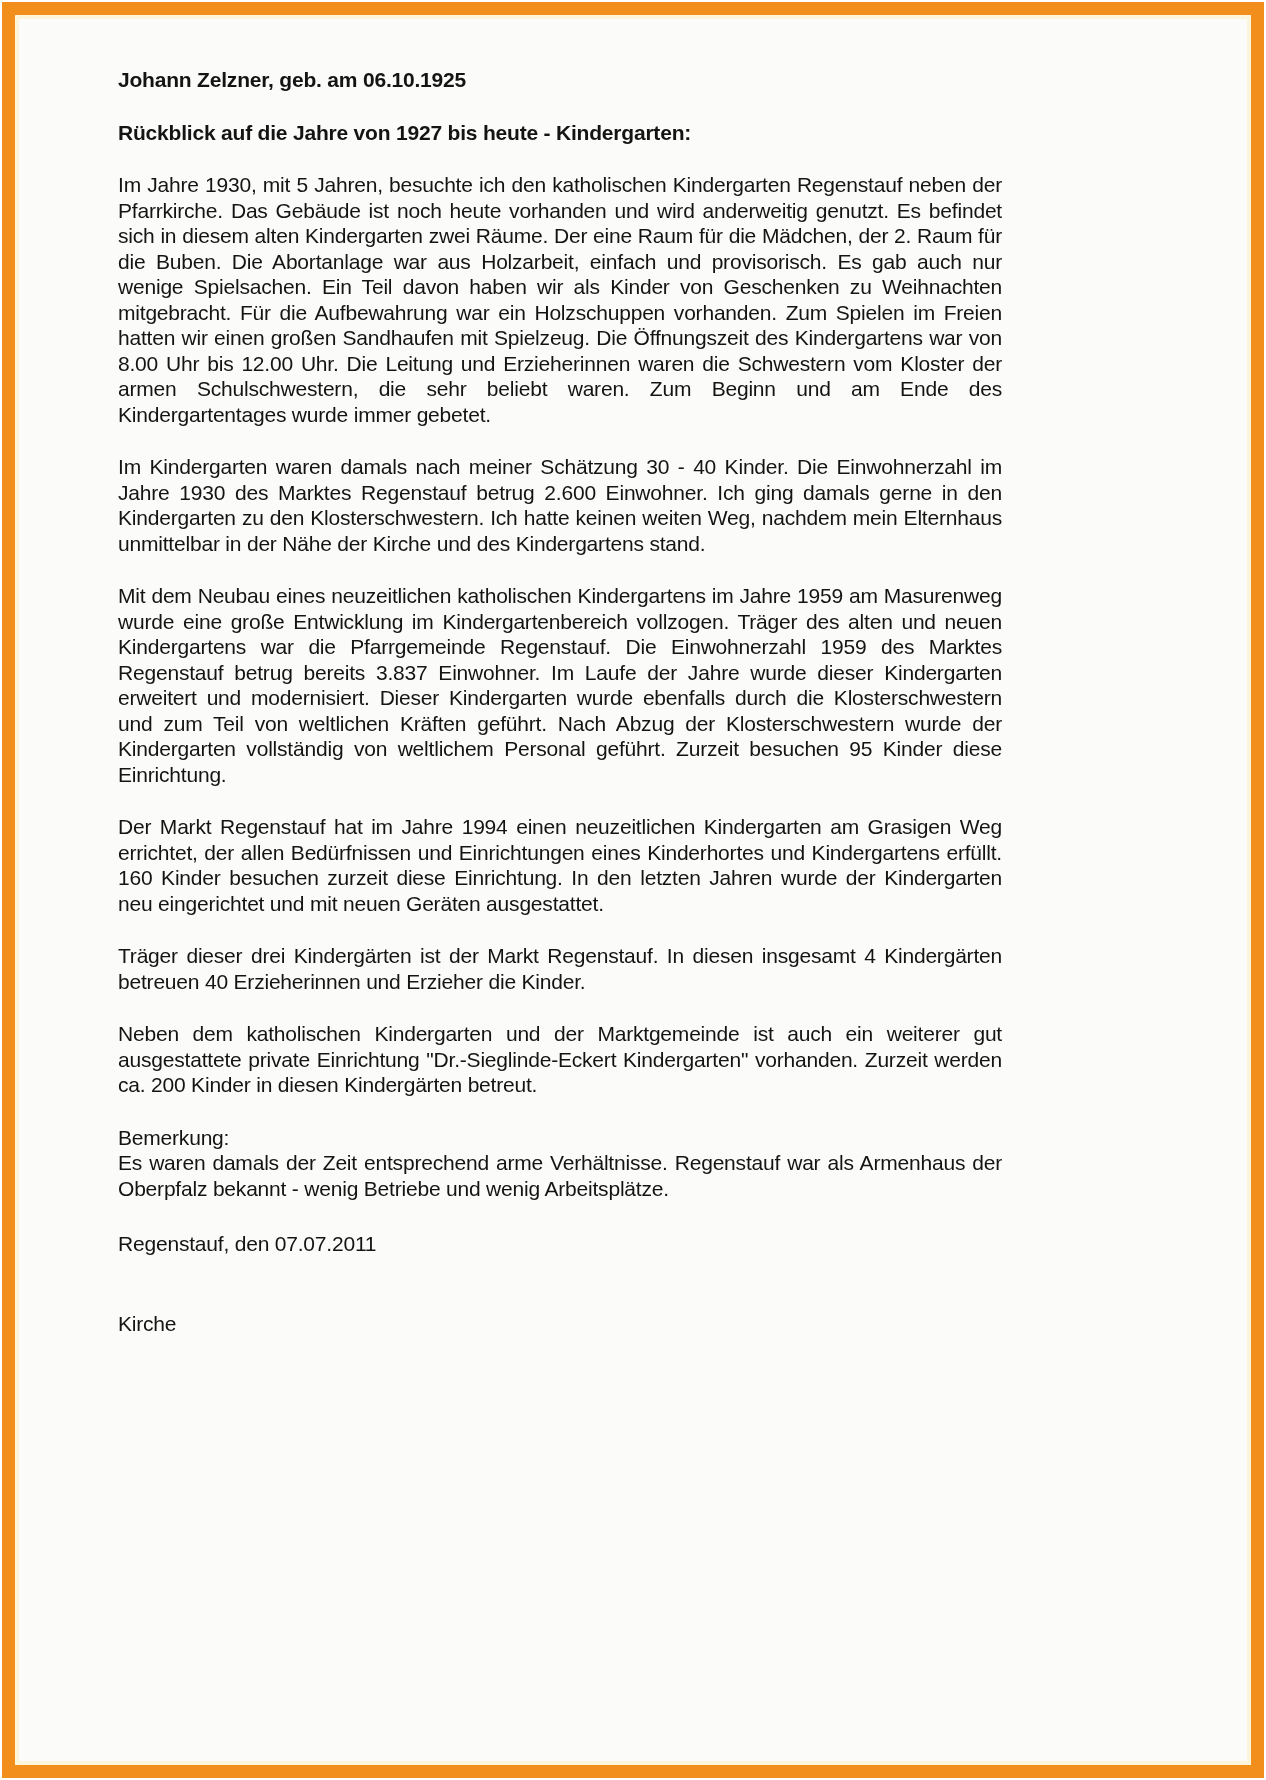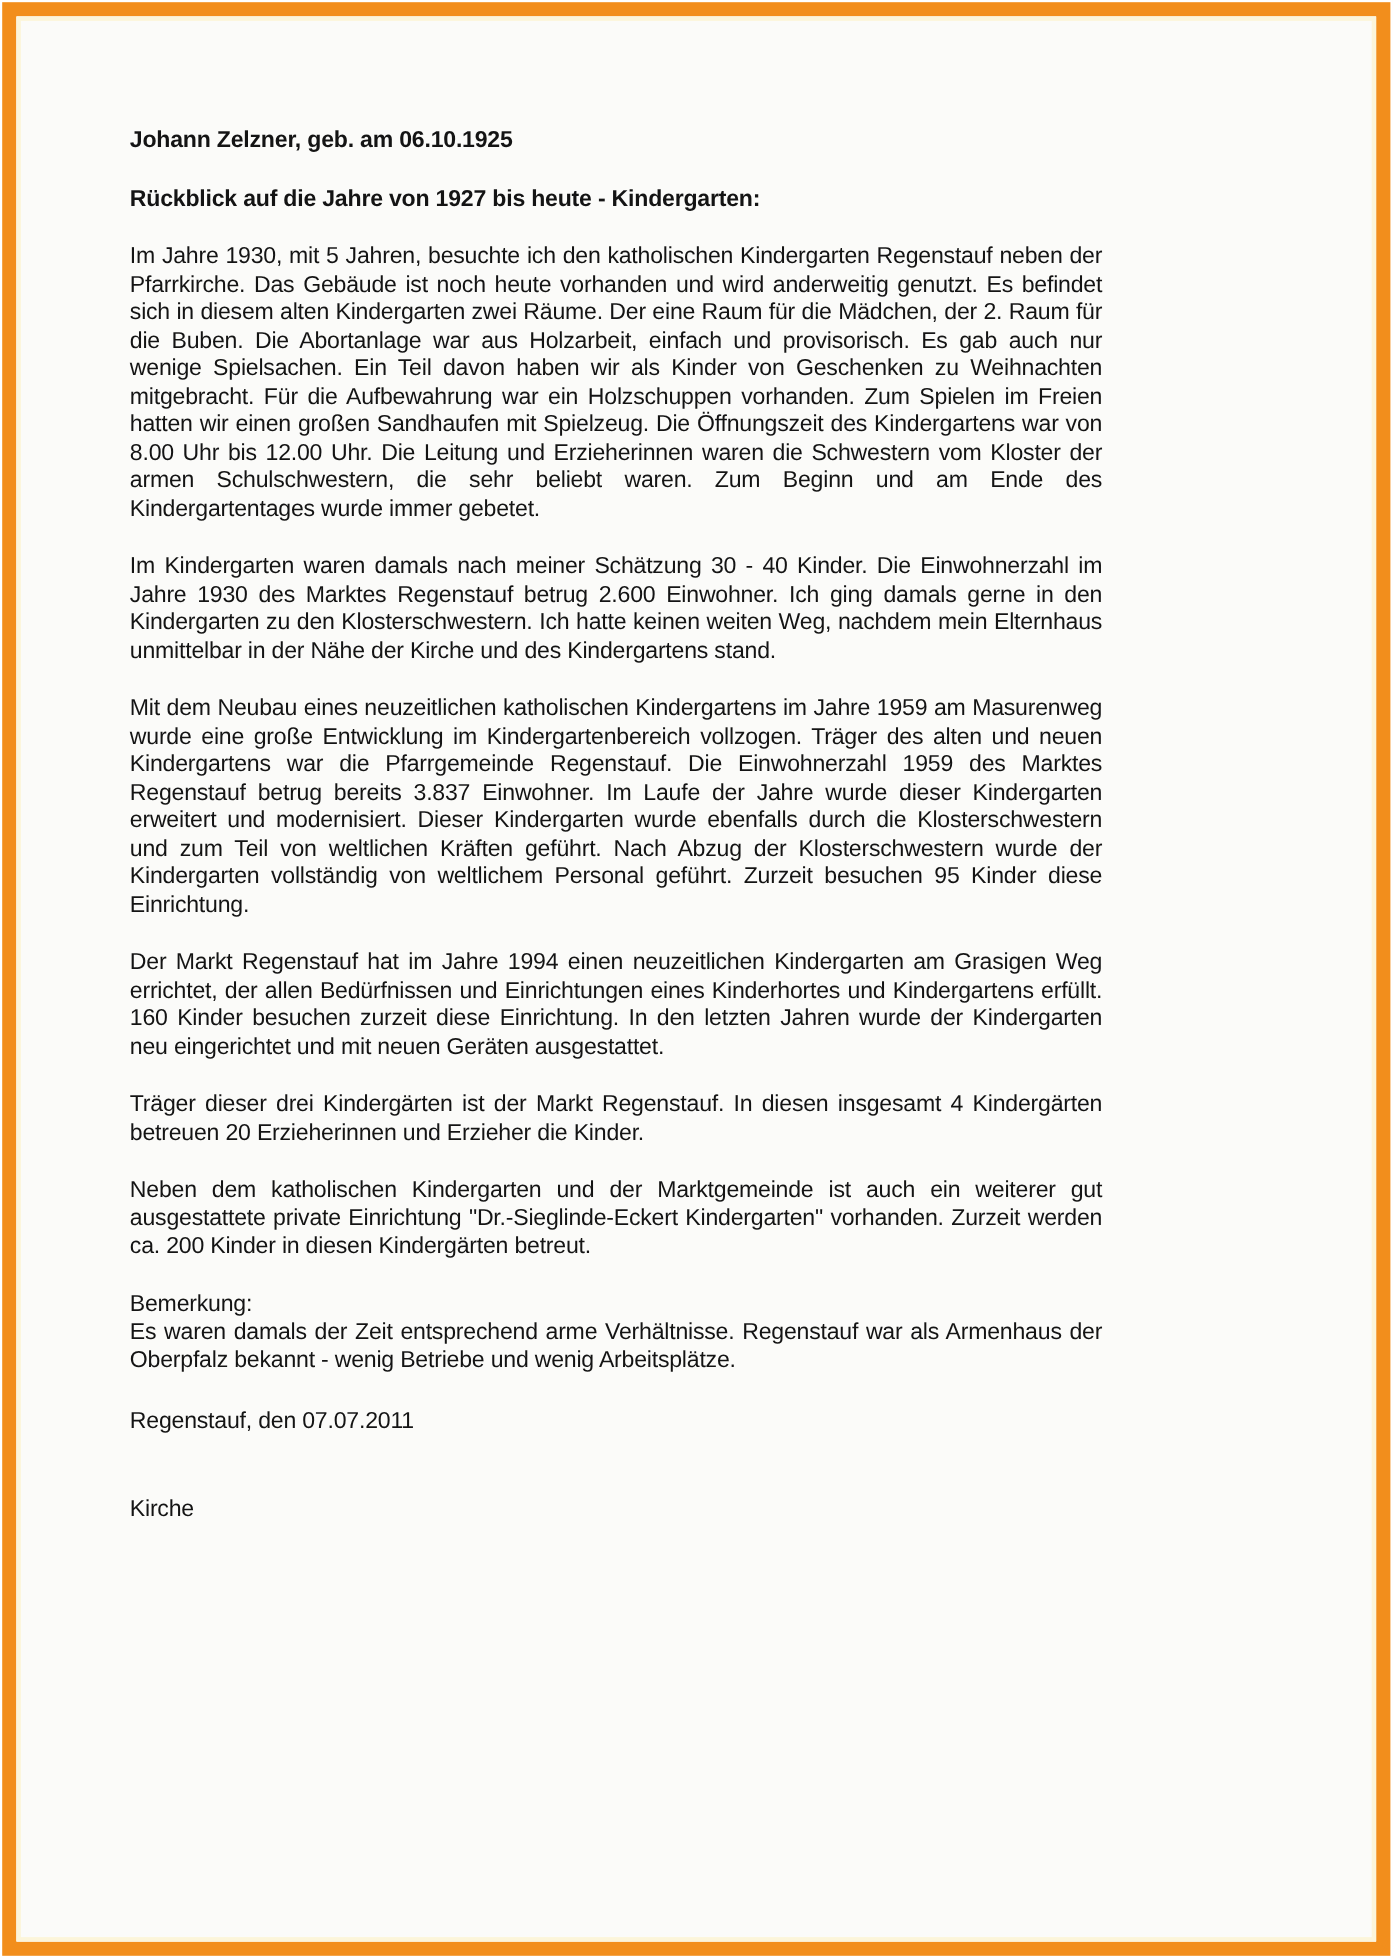--- a/index.html
+++ b/index.html
@@ -21,21 +21,21 @@
     height: 100%;
     border: 13px solid var(--border-orange);
   }
   .inner {
     width: 100%;
     height: 100%;
     border: 4px solid var(--inner-cream);
     background: var(--paper);
   }
   .content {
-    padding: 96px 245px 0 99px;
+    padding: 48px 245px 0 99px;
     font-family: "Liberation Sans", "DejaVu Sans", sans-serif;
     font-size: 21px;
     line-height: 25.5px;
     letter-spacing: -0.2px;
     color: var(--ink);
   }
   .content p { margin: 0 0 27px 0; }
   .heading { font-weight: bold; }
   .para { text-align: justify; }
   .remark-block { margin: 0 0 30px 0; }
@@ -58,21 +58,21 @@
         <p class="para">Im Jahre 1930, mit 5 Jahren, besuchte ich den katholischen Kindergarten Regenstauf neben der Pfarrkirche. Das Gebäude ist noch heute vorhanden und wird anderweitig genutzt. Es befindet sich in diesem alten Kindergarten zwei Räume. Der eine Raum für die Mädchen, der 2. Raum für die Buben. Die Abortanlage war aus Holzarbeit, einfach und provisorisch. Es gab auch nur wenige Spielsachen. Ein Teil davon haben wir als Kinder von Geschenken zu Weihnachten mitgebracht. Für die Aufbewahrung war ein Holzschuppen vorhanden. Zum Spielen im Freien hatten wir einen großen Sandhaufen mit Spielzeug. Die Öffnungszeit des Kindergartens war von 8.00 Uhr bis 12.00 Uhr. Die Leitung und Erzieherinnen waren die Schwestern vom Kloster der armen Schulschwestern, die sehr beliebt waren. Zum Beginn und am Ende des Kindergartentages wurde immer gebetet.</p>
 
         <p class="para">Im Kindergarten waren damals nach meiner Schätzung 30 - 40 Kinder. Die Einwohnerzahl im Jahre 1930 des Marktes Regenstauf betrug 2.600 Einwohner. Ich ging damals gerne in den Kindergarten zu den Klosterschwestern. Ich hatte keinen weiten Weg, nachdem mein Elternhaus unmittelbar in der Nähe der Kirche und des Kindergartens stand.</p>
 
         <p class="para">Mit dem Neubau eines neuzeitlichen katholischen Kindergartens im Jahre 1959 am Masurenweg wurde eine große Entwicklung im Kindergartenbereich vollzogen. Träger des alten und neuen Kindergartens war die Pfarrgemeinde Regenstauf. Die Einwohnerzahl 1959 des Marktes Regenstauf betrug bereits 3.837 Einwohner. Im Laufe der Jahre wurde dieser Kindergarten erweitert und modernisiert. Dieser Kindergarten wurde ebenfalls durch die Klosterschwestern und zum Teil von weltlichen Kräften geführt. Nach Abzug der Klosterschwestern wurde der Kindergarten vollständig von weltlichem Personal geführt. Zurzeit besuchen 95 Kinder diese Einrichtung.</p>
 
         <p class="para">Der Markt Regenstauf hat im Jahre 1994 einen neuzeitlichen Kindergarten am Grasigen Weg errichtet, der allen Bedürfnissen und Einrichtungen eines Kinderhortes und Kindergartens erfüllt. 160 Kinder besuchen zurzeit diese Einrichtung. In den letzten Jahren wurde der Kindergarten neu eingerichtet und mit neuen Geräten ausgestattet.</p>
 
 
 
-        <p class="para">Träger dieser drei Kindergärten ist der Markt Regenstauf. In diesen insgesamt 4 Kindergärten betreuen 20 Erzieherinnen und Erzieher die Kinder.</p>
+        <p class="para">Träger dieser drei Kindergärten ist der Markt Regenstauf. In diesen insgesamt 4 Kindergärten betreuen 40 Erzieherinnen und Erzieher die Kinder.</p>
 
         <p class="para">Neben dem katholischen Kindergarten und der Marktgemeinde ist auch ein weiterer gut ausgestattete private Einrichtung "Dr.-Sieglinde-Eckert Kindergarten" vorhanden. Zurzeit werden ca. 200 Kinder in diesen Kindergärten betreut.</p>
 
         <div class="remark-block">
           <p>Bemerkung:</p>
           <p class="para">Es waren damals der Zeit entsprechend arme Verhältnisse. Regenstauf war als Armenhaus der Oberpfalz bekannt - wenig Betriebe und wenig Arbeitsplätze.</p>
         </div>
 
         <p class="date-line">Regenstauf, den 07.07.2011</p>
 

